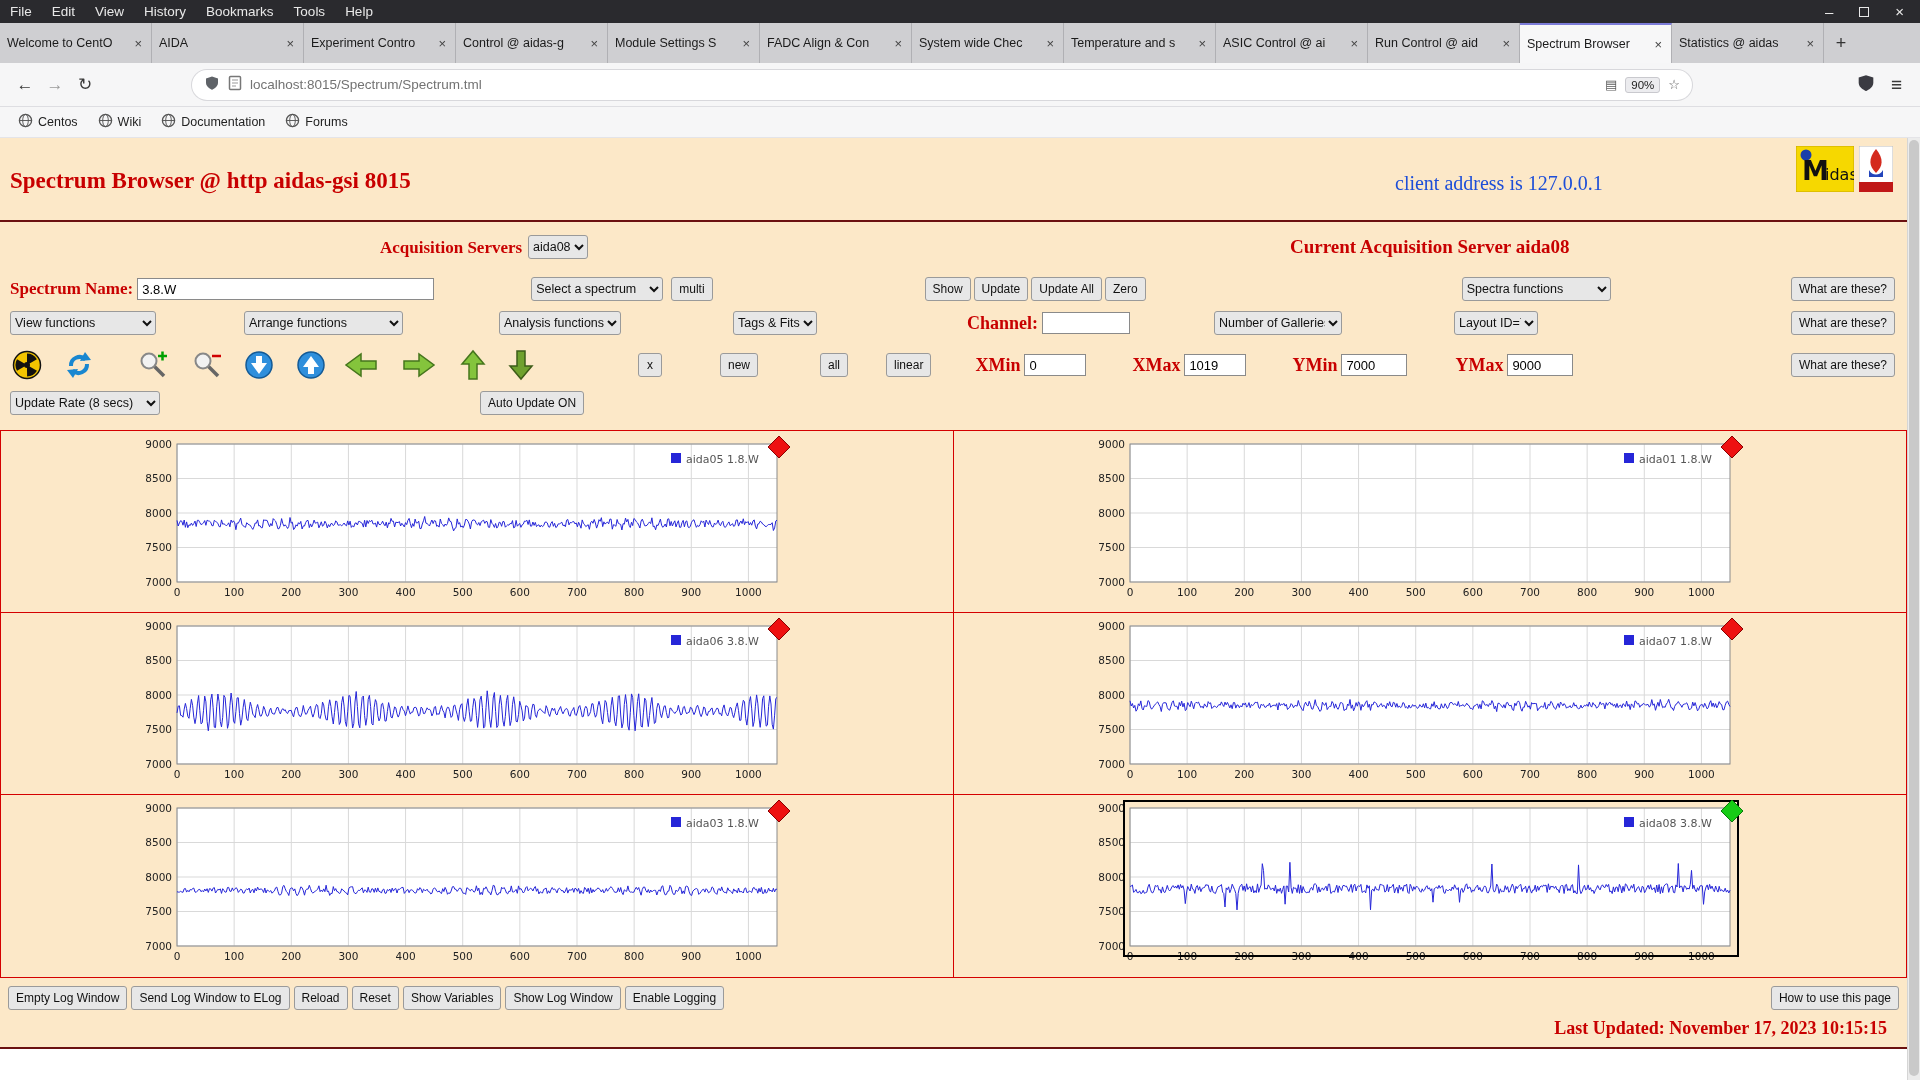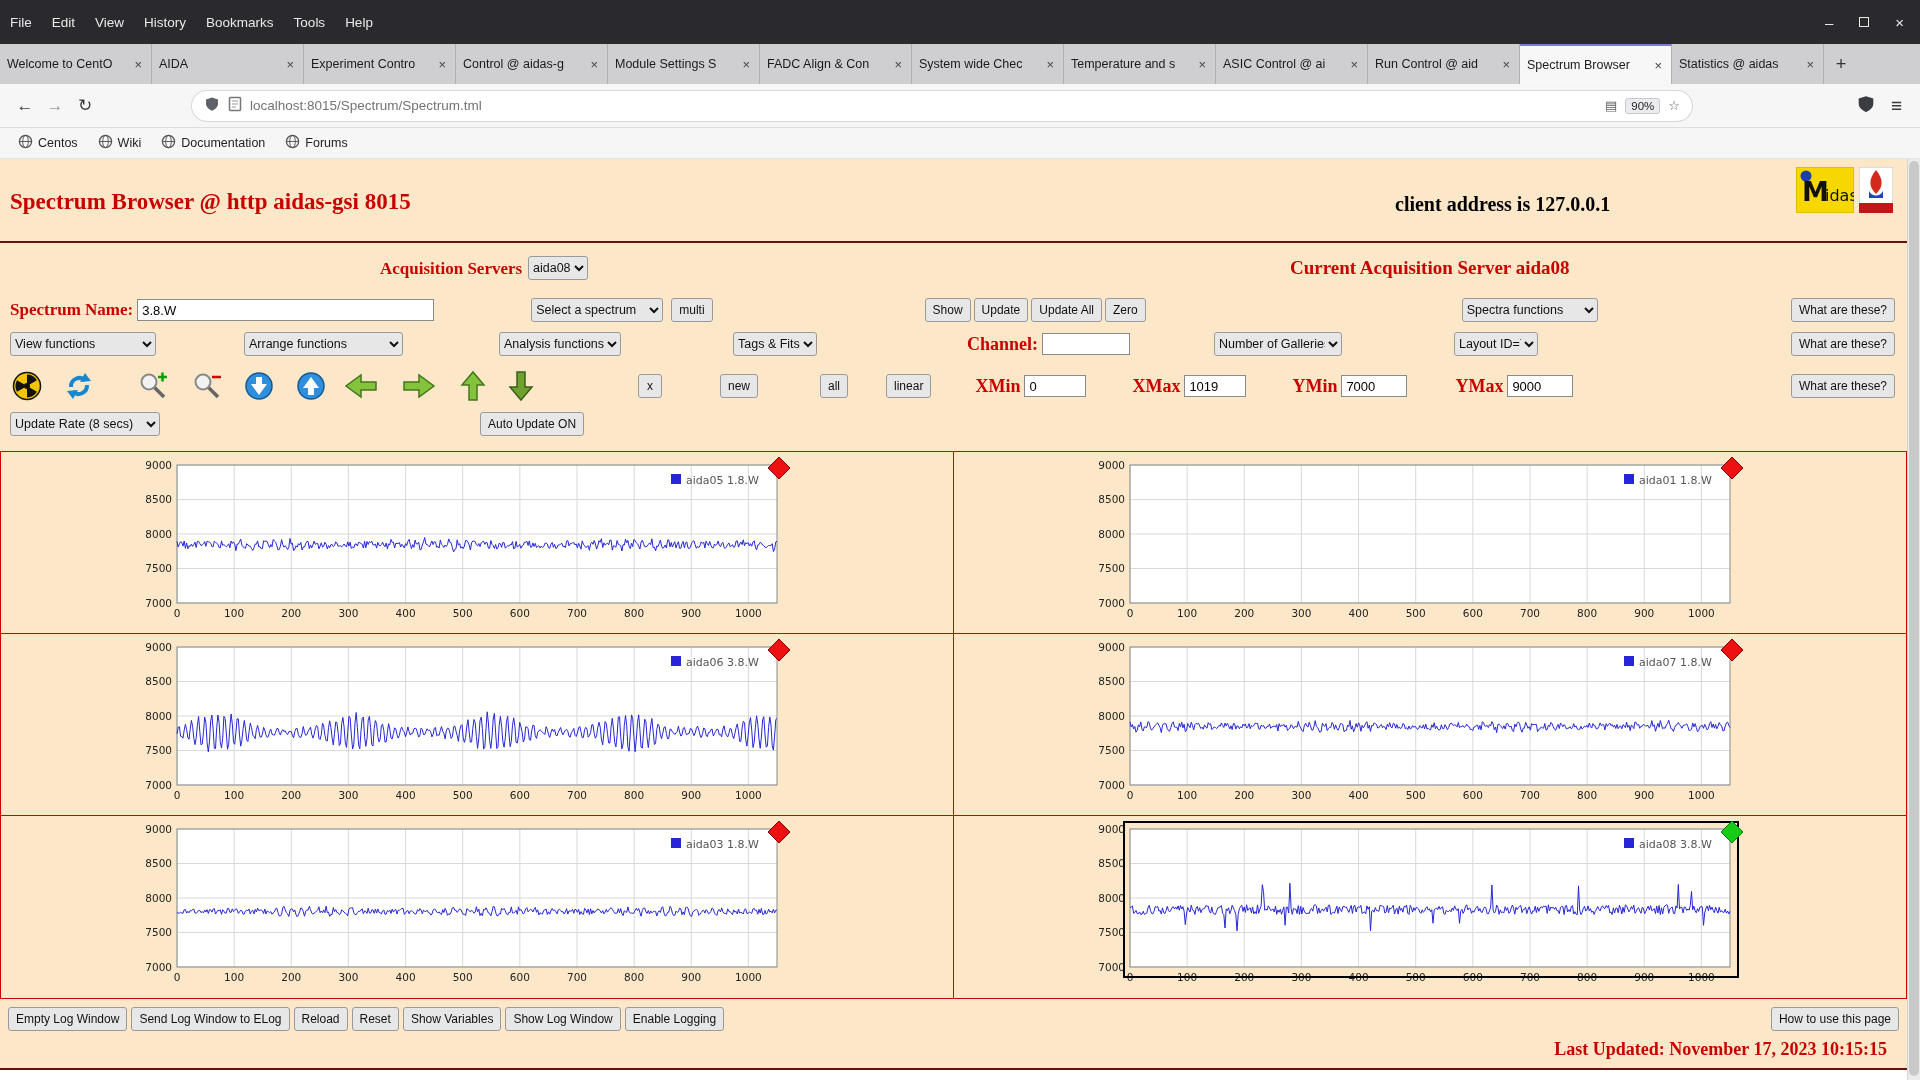--- a/index.html
+++ b/index.html
@@ -1,21 +1,21 @@
 <!DOCTYPE html>
 <html><head>
 <meta charset="utf-8">
 <style>
   *{box-sizing:border-box;margin:0;padding:0}
   html,body{width:1920px;height:1080px;overflow:hidden;background:#fff;
     font-family:"Liberation Sans",sans-serif}
   .window{display:flex;flex-direction:column;height:100%}
 
   
-  .menubar{height:44px;background:#2a2a2e;color:#e8e8e8;display:flex;align-items:center;
+  .menubar{height:23px;background:#2a2a2e;color:#e8e8e8;display:flex;align-items:center;
     font-size:13.5px;flex:0 0 auto}
   .menu-item{padding:0 10px;height:100%;display:flex;align-items:center}
   .win-controls{margin-left:auto;display:flex;align-items:center;gap:26px;padding-right:16px;font-size:15px}
   .win-square{width:10px;height:10px;border:1.5px solid #e8e8e8;display:inline-block}
 
   .tabbar{height:40px;background:#cfcfd2;display:flex;align-items:stretch;flex:0 0 auto}
   .tab{flex:1 1 0;min-width:0;max-width:152px;display:flex;align-items:center;padding:0 7px;
     font-size:12.5px;color:#1b1b1b;border-right:1px solid #b0b0b4}
   .tab-label{flex:1;white-space:nowrap;overflow:hidden}
   .tab-close{margin-left:4px;color:#444;font-size:13px;padding:0 2px}
@@ -45,22 +45,22 @@
   .page{flex:1;background:#fce8c8;display:flex;flex-direction:column;overflow:hidden}
   .scrollbar{flex:0 0 13px;background:#ececec;border-left:1px solid #d5d5d5;position:relative}
   .scroll-thumb{position:absolute;left:1px;right:1px;top:2px;bottom:4px;background:#c9c9c9;border-radius:6px}
 
   .rl{color:#c80000;font-family:"Liberation Serif",serif;font-weight:bold}
   .fs17{font-size:17px}.fs18{font-size:18px}.fs19{font-size:19px}
 
   .page-header{height:66px;position:relative;flex:0 0 auto}
   .page-title{position:absolute;left:10px;top:30px;color:#c80000;font-family:"Liberation Serif",serif;
     font-weight:bold;font-size:23px}
-  .client-address{position:absolute;left:1395px;top:34px;color:#000000;
-    font-family:"Liberation Serif",serif;font-weight:bold;font-size:20px}
+  .client-address{position:absolute;left:1395px;top:34px;color:#1d4ed8;
+    font-family:"Liberation Serif",serif;font-weight:normal;font-size:20px}
   .logos{position:absolute;right:14px;top:8px;display:flex;gap:5px;align-items:flex-start}
   .rule{border:none;border-top:2px solid #6b1010;margin-top:16px;flex:0 0 auto}
 
   .acq-row{position:relative;height:30px;margin-top:12px;flex:0 0 auto}
   .acq-label{position:absolute;left:380px;top:4px}
   .acq-select{position:absolute;left:528px;top:1px}
   .current-server{position:absolute;left:1290px;top:2px}
 
   .row{display:flex;align-items:center;flex:0 0 auto}
   .row1{margin-top:12px;height:26px}
@@ -259,21 +259,21 @@
 
       <div class="row row1">
         <span class="rl fs17" style="margin-left:10px">Spectrum Name:</span>
         <input class="txt" style="width: 297px; margin-left: 4px;" value="3.8.W">
         <select style="margin-left:97px;width:132px"><option>Select a spectrum</option></select>
         <button style="margin-left:8px">multi</button>
         <button style="margin-left:212px">Show</button>
         <button style="margin-left:3px">Update</button>
         <button style="margin-left:3px">Update All</button>
         <button style="margin-left:3px">Zero</button>
-        <select style="margin-left:316px;width:136px"><option>Spectra functions</option></select>
+        <select style="margin-left:316px;width:149px"><option>Spectra functions</option></select>
         <button class="what">What are these?</button>
       </div>
 
       <div class="row row2">
         <select style="margin-left:10px;width:146px"><option>View functions</option></select>
         <select style="margin-left:88px;width:159px"><option>Arrange functions</option></select>
         <select style="margin-left:96px;width:122px"><option>Analysis functions</option></select>
         <select style="margin-left:112px;width:84px"><option>Tags &amp; Fits</option></select>
         <span class="rl fs18" style="margin-left:150px">Channel:</span>
         <input class="txt" style="width: 88px; margin-left: 4px;" value="">

